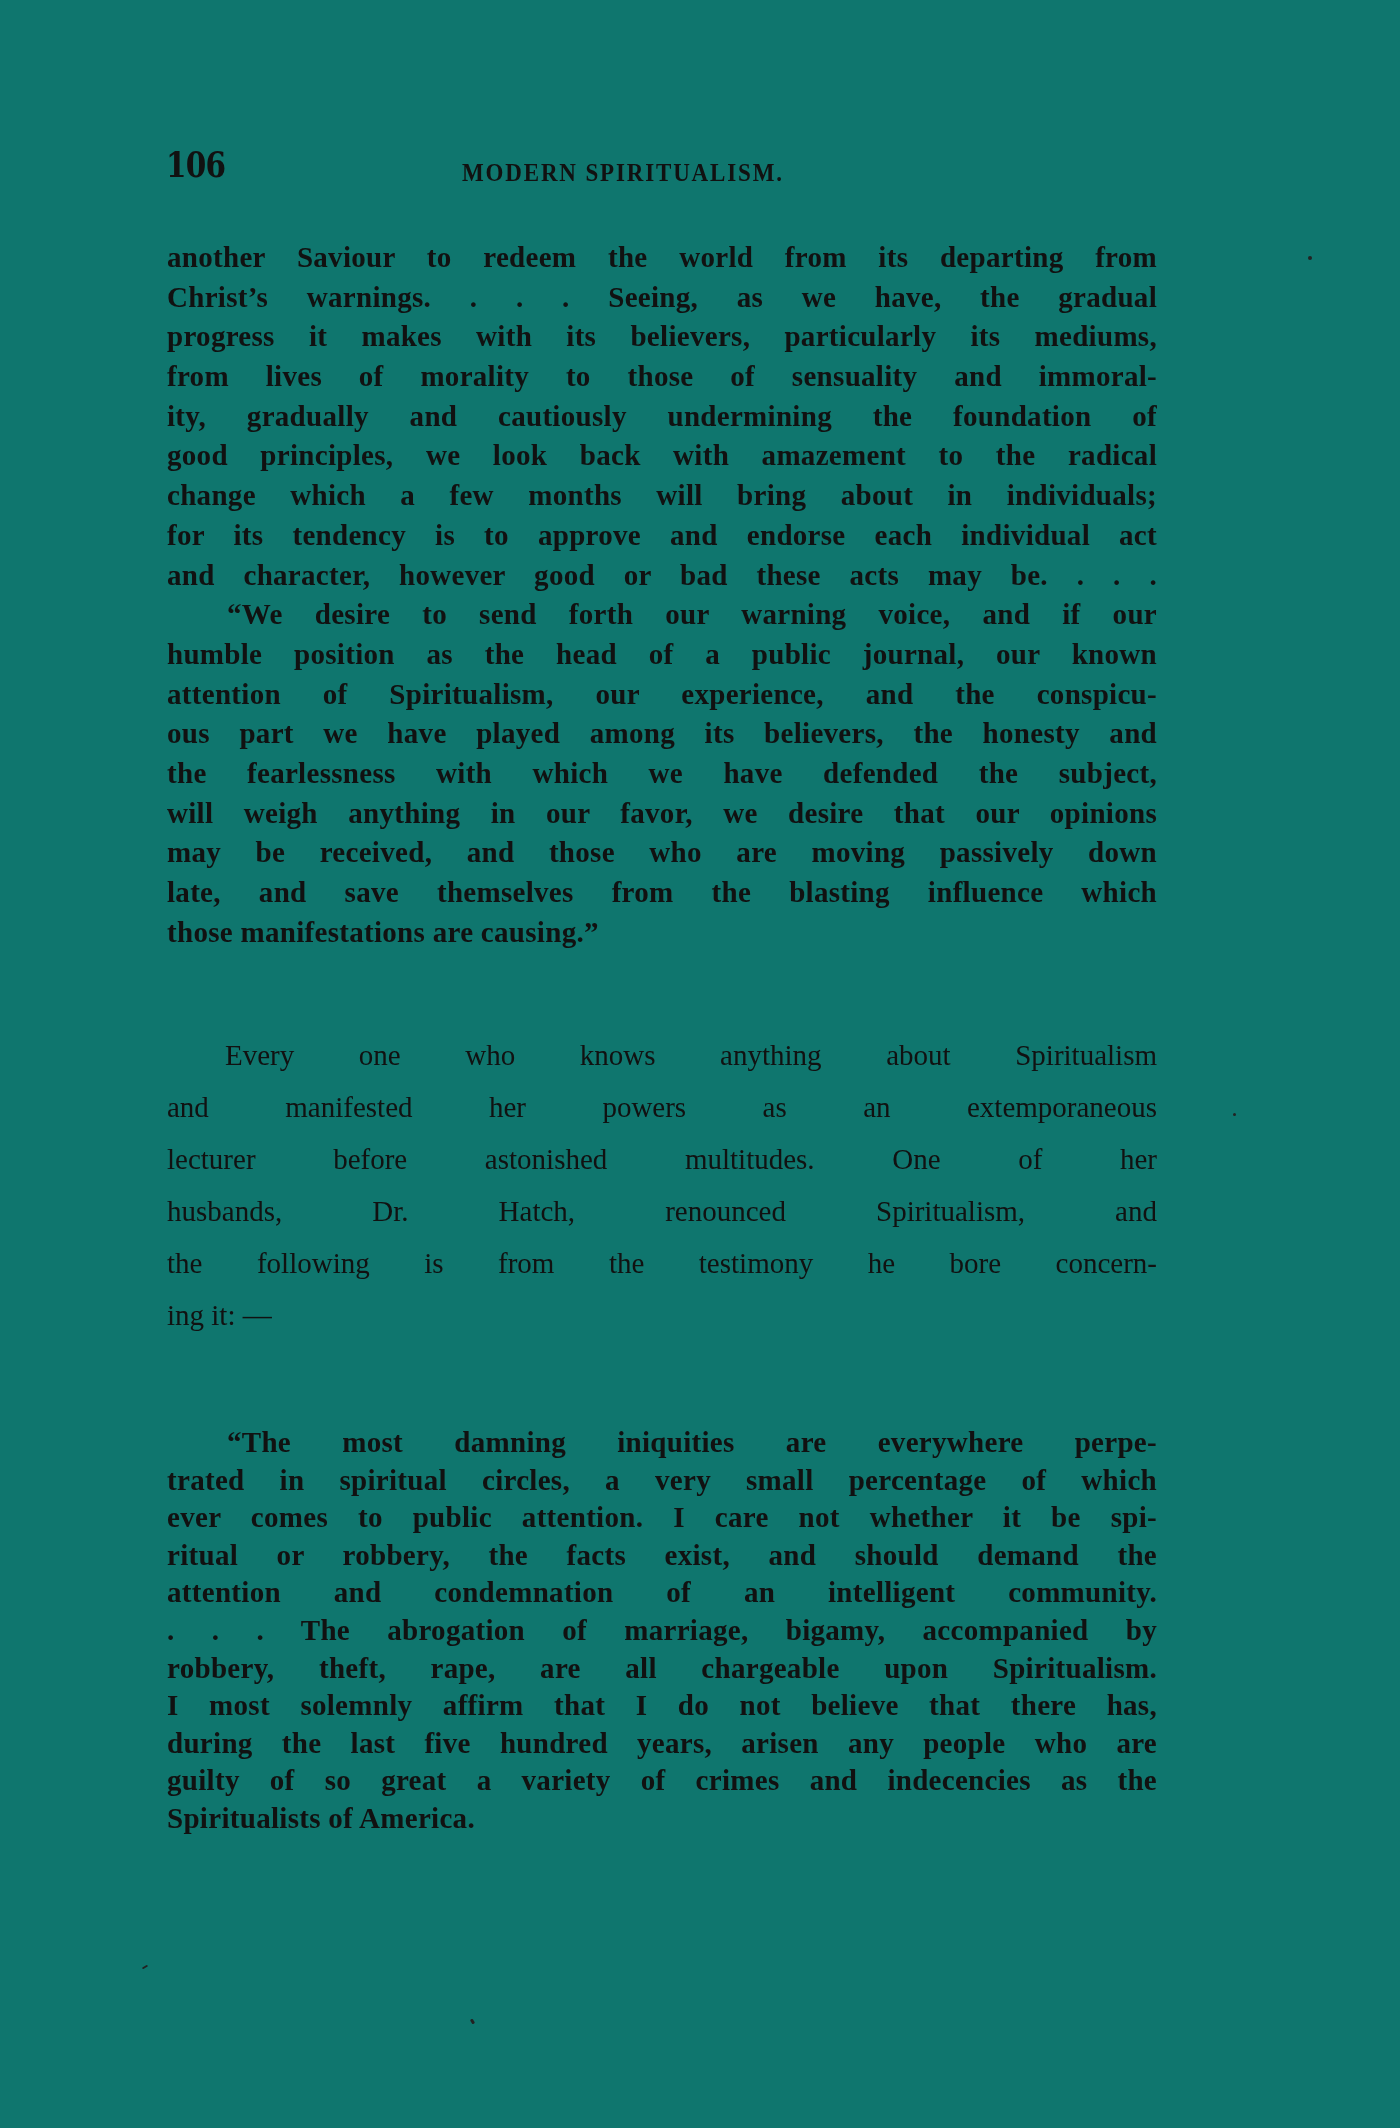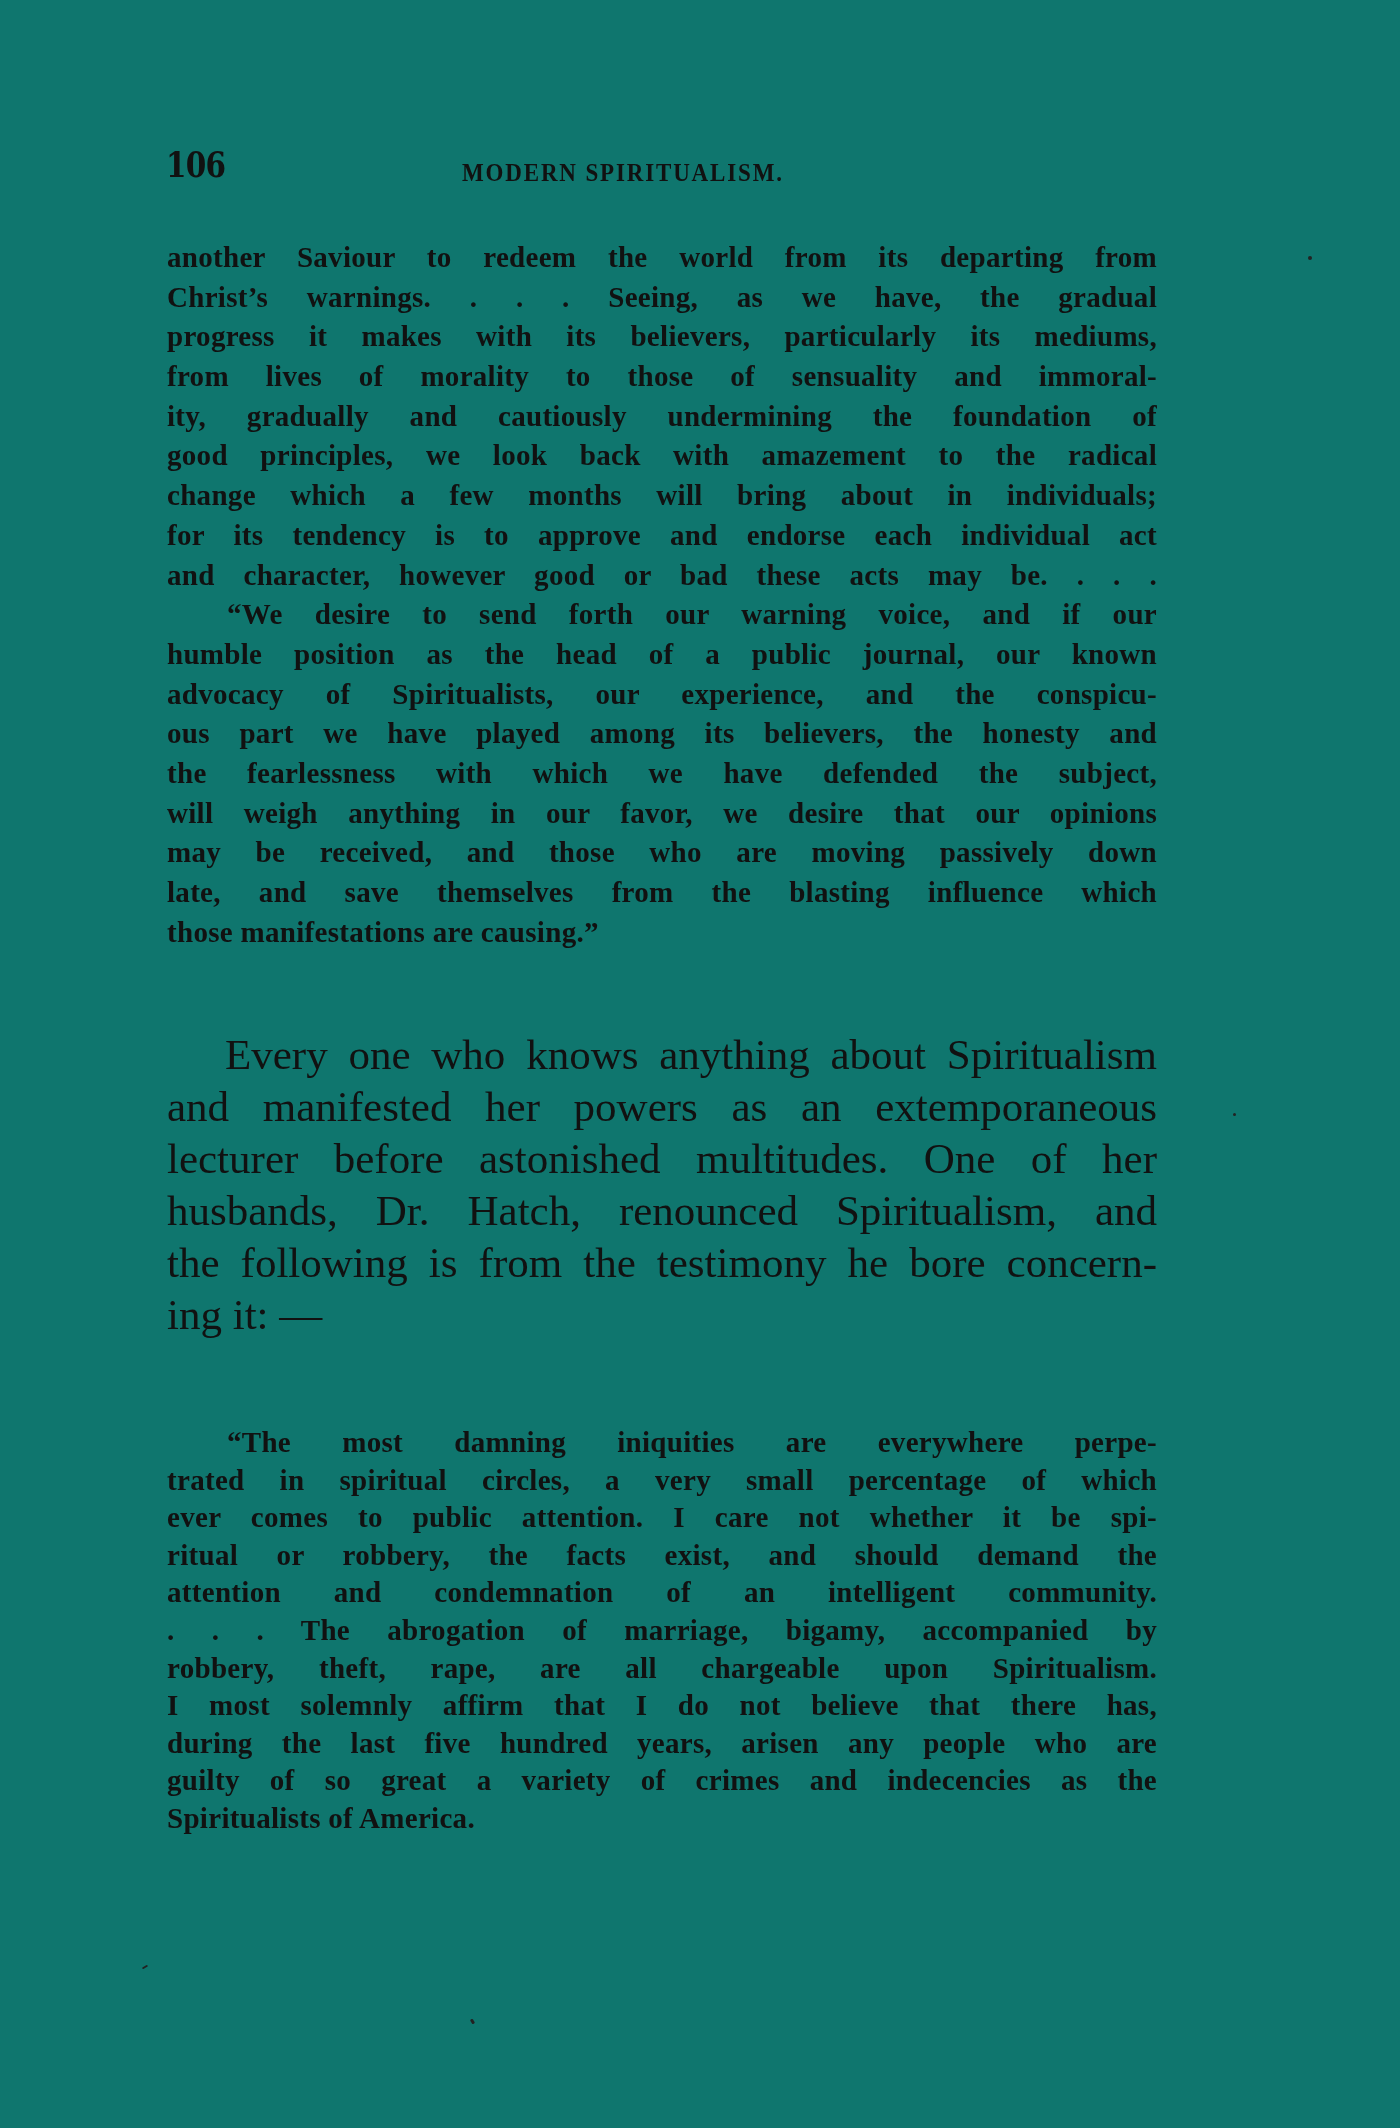--- a/index.html
+++ b/index.html
@@ -7,21 +7,21 @@
   .page { position:absolute; left:0; top:0; width:1400px; height:2128px; background:#0f766e; }
   .page-number { position:absolute; left:166px; top:144px; font-family:"DejaVu Serif", serif; font-weight:bold; font-size:36px; line-height:40px; letter-spacing:-1px; transform:scaleX(0.82); transform-origin:left top; }
   .running-head { position:absolute; left:462px; top:160px; width:410px; font-family:"Liberation Serif", serif; font-weight:bold; font-size:25px; line-height:26px; letter-spacing:2px; transform:scaleX(0.92); transform-origin:left top; white-space:nowrap; }
   .block { position:absolute; left:167px; width:990px; }
   .line { display:block; white-space:nowrap; text-align:justify; text-align-last:justify; overflow:visible; }
   .line.last { text-align-last:left; }
   .line.indent { padding-left:60px; }
   .small { font-family:Liberation Serif, serif; font-weight:bold; font-size:29px; letter-spacing:0.3px; }
   .small .line { height:39.7px; line-height:39.7px; }
   .small.tight .line { height:37.6px; line-height:37.6px; }
-  .large { font-family:"Liberation Serif", serif; font-size:43px; }
+  .large { font-family:"Liberation Serif", serif; font-size:29px; }
   .large .line { height:52px; line-height:52px; }
   .large .line.indent { padding-left:58px; }
   .speck { position:absolute; background:#222; border-radius:50%; }
 </style>
 </head>
 <body>
 
 <div class="page">
 
   <div class="page-number">106</div>
@@ -32,21 +32,21 @@
     <span class="line">Christ’s warnings. . . . Seeing, as we have, the gradual</span>
     <span class="line">progress it makes with its believers, particularly its mediums,</span>
     <span class="line">from lives of morality to those of sensuality and immoral-</span>
     <span class="line">ity, gradually and cautiously undermining the foundation of</span>
     <span class="line">good principles, we look back with amazement to the radical</span>
     <span class="line">change which a few months will bring about in individuals;</span>
     <span class="line">for its tendency is to approve and endorse each individual act</span>
     <span class="line">and character, however good or bad these acts may be. . . .</span>
     <span class="line indent">“We desire to send forth our warning voice, and if our</span>
     <span class="line">humble position as the head of a public journal, our known</span>
-    <span class="line">advocacy of Spiritualists, our experience, and the conspicu-</span>
+    <span class="line">attention of Spiritualism, our experience, and the conspicu-</span>
     <span class="line">ous part we have played among its believers, the honesty and</span>
     <span class="line">the fearlessness with which we have defended the subject,</span>
     <span class="line">will weigh anything in our favor, we desire that our opinions</span>
     <span class="line">may be received, and those who are moving passively down</span>
     <span class="line">late, and save themselves from the blasting influence which</span>
     <span class="line last">those manifestations are causing.”</span>
   </div>
 
   <div class="block large" style="top:1029px;">
     <span class="line indent">Every one who knows anything about Spiritualism</span>

